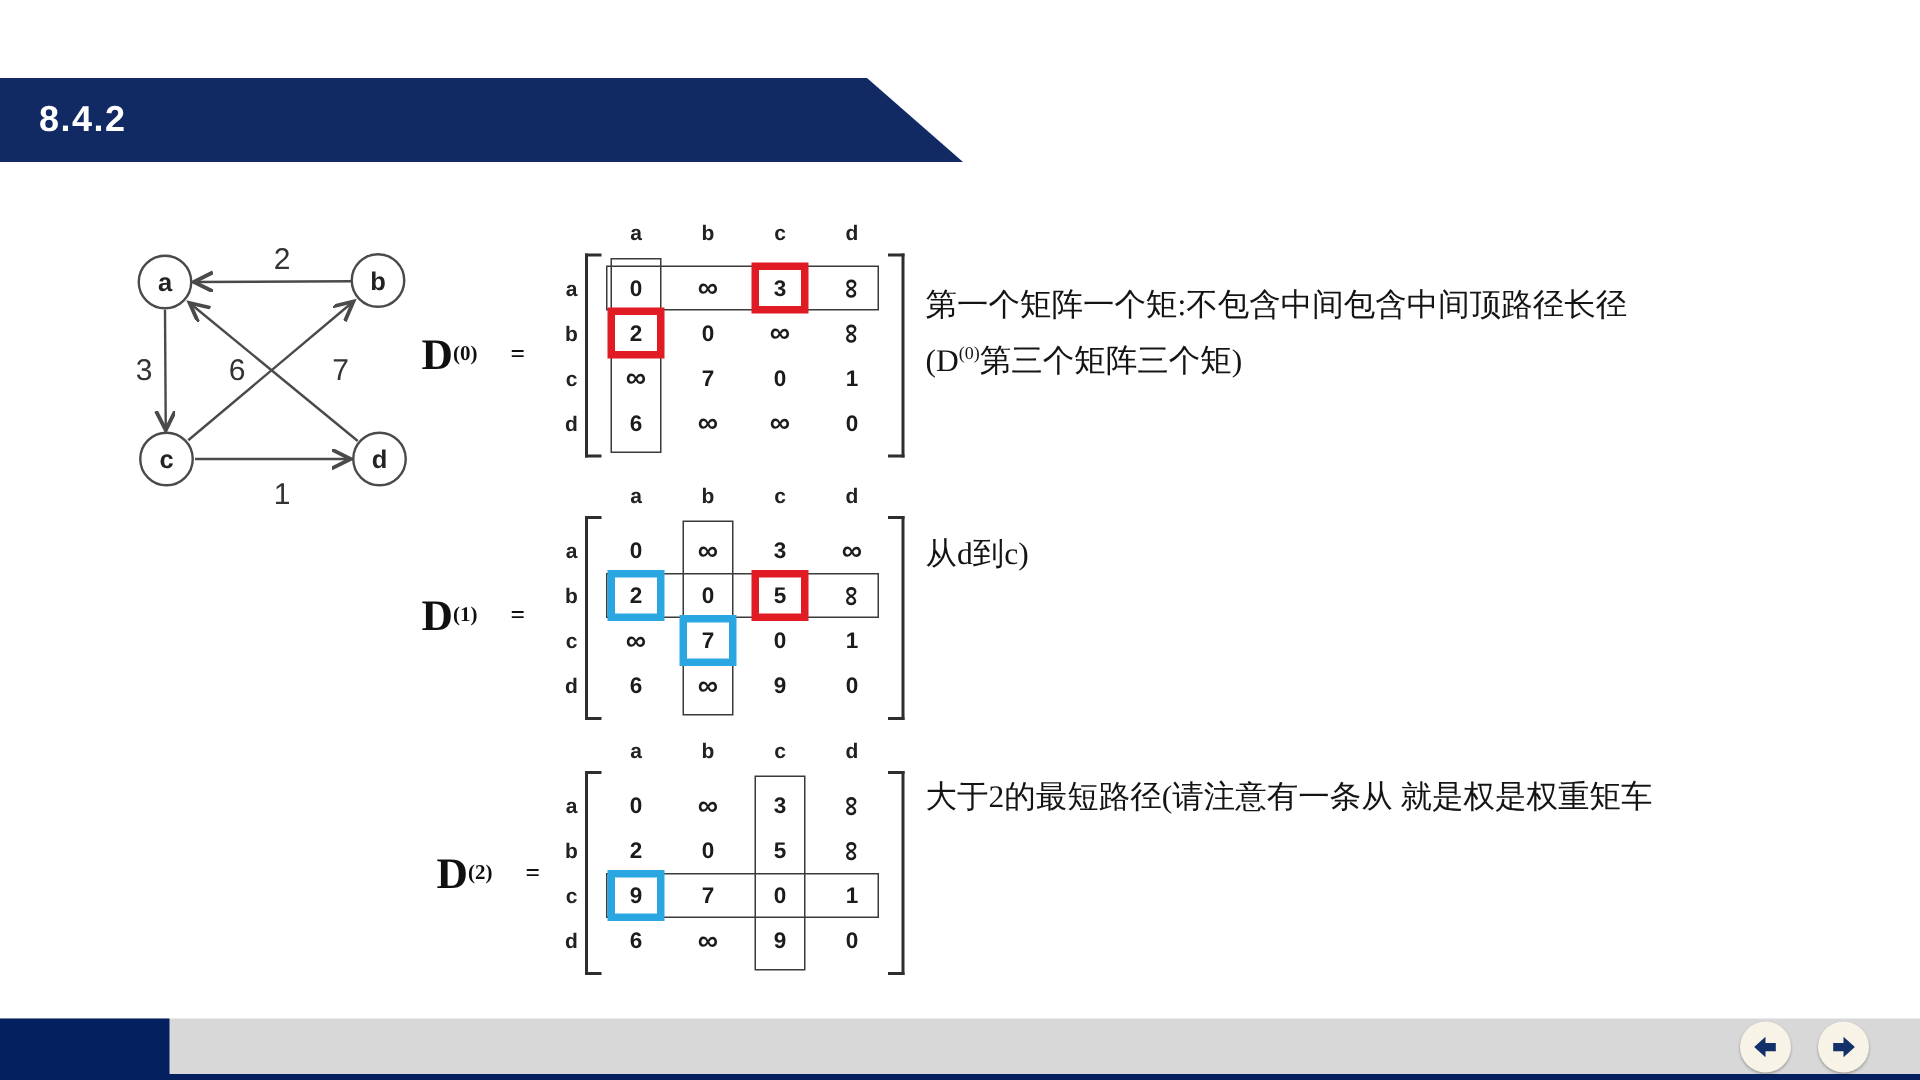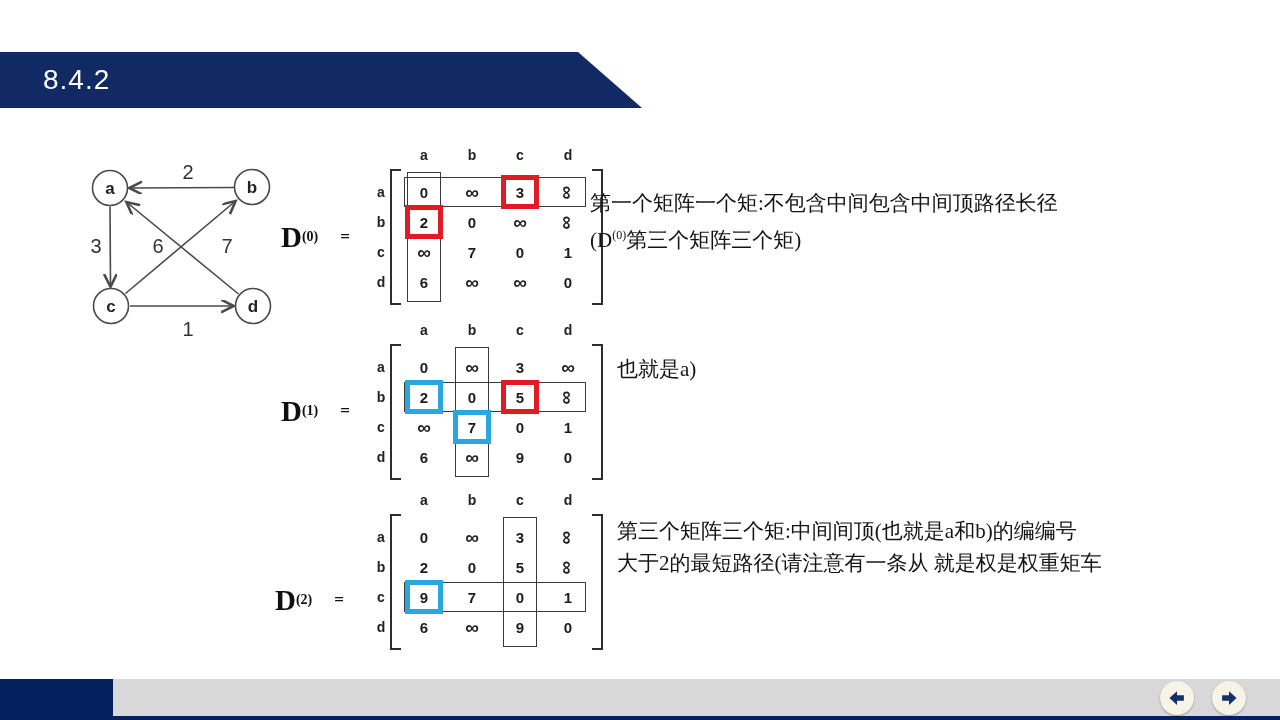--- a/index.html
+++ b/index.html
@@ -4,21 +4,21 @@
 <style>
   html,body{margin:0;padding:0;background:#fff;}
   *{box-sizing:border-box;}
   .slide{position:relative;width:1280px;height:720px;background:#ffffff;overflow:hidden;
          font-family:"Liberation Sans","DejaVu Sans",sans-serif;}
 
   
   .title-banner{position:absolute;left:0;top:52px;width:642px;height:56px;background:#122a64;
     clip-path:polygon(0 0,578px 0,642px 56px,0 56px);
     display:flex;align-items:center;padding-left:26px;color:#fff;}
-  .title-number{font-size:28px;font-weight:normal;letter-spacing:1px;margin-left:17px;}
+  .title-number{font-size:24px;font-weight:bold;letter-spacing:1px;}
   .title-text{font-size:28px;margin-left:34px;font-family:"Liberation Serif","DejaVu Serif",serif;}
 
   
   .graph-svg{position:absolute;left:60px;top:148px;}
 
   
   .mx-label{position:absolute;color:#101010;font-family:"Liberation Serif","DejaVu Serif",serif;white-space:nowrap;}
   .mx-label .d{font-size:29px;font-weight:600;}
   .mx-label sup{font-size:14px;font-weight:600;}
   .mx-label .eq{display:inline-block;margin-left:22px;font-size:17px;font-weight:600;transform:translateY(-5px);}
@@ -87,21 +87,21 @@
     <text x="51" y="164" font-size="17" font-weight="bold" fill="#222" text-anchor="middle">c</text>
     <text x="193" y="164" font-size="17" font-weight="bold" fill="#222" text-anchor="middle">d</text>
   </svg>
 
   <div class="mx-label" style="left:281px;top:221px;">
     <span class="d">D</span><sup>(0)</sup><span class="eq">=</span>
   </div>
   <div class="mx-label" style="left:281px;top:395px;">
     <span class="d">D</span><sup>(1)</sup><span class="eq">=</span>
   </div>
-  <div class="mx-label" style="left:275px;top:567px;margin-top:17px;">
+  <div class="mx-label" style="left:291px;top:567px;">
     <span class="d">D</span><sup>(2)</sup><span class="eq">=</span>
   </div>
 
   <div class="matrix-block" id="mxc0" style="left:370px;top:145px;">
       <div class="mx-colhead" style="left: 30px; top: 0px; width: 48px; height: 20px;">a</div>
       <div class="mx-colhead" style="left: 78px; top: 0px; width: 48px; height: 20px;">b</div>
       <div class="mx-colhead" style="left: 126px; top: 0px; width: 48px; height: 20px;">c</div>
       <div class="mx-colhead" style="left: 174px; top: 0px; width: 48px; height: 20px;">d</div>
       <div class="mx-rowhead" style="left: 0px; top: 32px; width: 22px; height: 30px;">a</div>
       <div class="mx-rowhead" style="left: 0px; top: 62px; width: 22px; height: 30px;">b</div>
@@ -284,29 +284,28 @@
         <span>9</span>
       </div>
       <div class="mx-cell" style="left: 174px; top: 122px; width: 48px; height: 30px;">
         <span>0</span>
       </div>
       <div class="mx-outline" style="left: 34px; top: 92px; width: 182px; height: 30px;"></div>
       <div class="mx-outline" style="left: 133px; top: 27px; width: 34px; height: 130px;"></div>
       <div class="mx-box" style="left: 35px; top: 90px; width: 38px; height: 34px; border-color: rgb(42, 167, 224);"></div>
     </div>
 
-  <div class="note" id="note0" style="left:590px;top:188px;">
+  <div class="note" id="note0" style="left:617px;top:188px;">
       <div class="note-line"><span>第一个矩阵一个矩:不包含中间包含中间顶路径长径</span></div>
       <div class="note-line"><span>(D</span><sup>(0)</sup><span>第三个矩阵三个矩)</span></div>
     </div>
   <div class="note" id="note1" style="left:617px;top:354px;">
-      <div class="note-line"><span>也就是a)</span></div>
+      <div class="note-line"><span>从d到c)</span></div>
     </div>
   <div class="note" id="note2" style="left:617px;top:516px;">
-      <div class="note-line"><span>第三个矩阵三个矩:中间间顶(也就是a和b)的编编号</span></div>
       <div class="note-line"><span>大于2的最短路径(请注意有一条从 就是权是权重矩车</span></div>
     </div>
 
   <div class="bottom-gray"></div>
   <div class="bottom-navy-block"></div>
   <div class="bottom-strip"></div>
 
   <button class="nav-btn" style="left:1160px;">
     <svg width="24" height="24" viewBox="0 0 32 32">
       <path d="M26 20 H16 V26 L5 16 L16 6 V12 H26 Z" fill="#14306a"></path>

